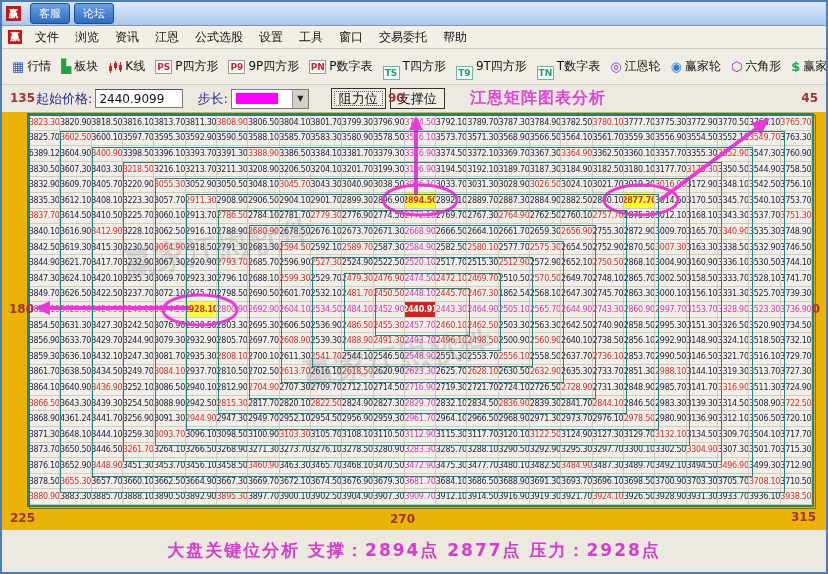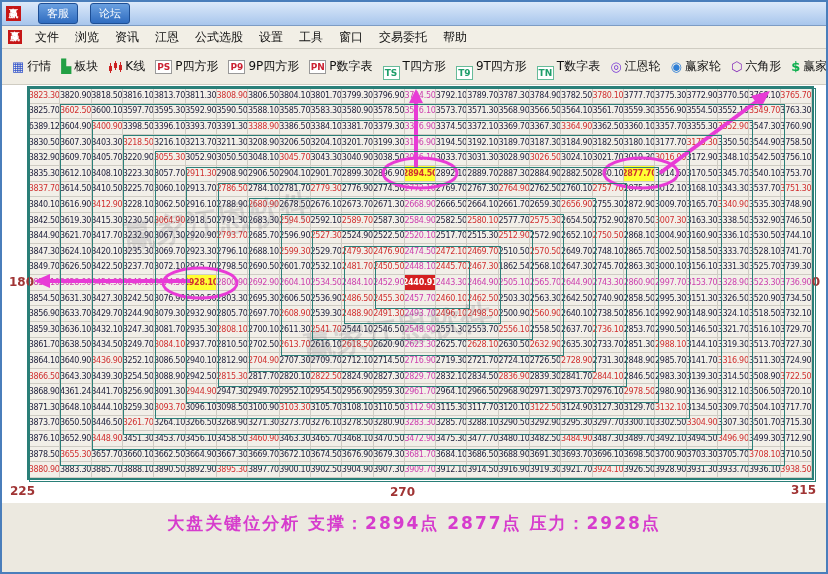--- a/index.html
+++ b/index.html
@@ -5,21 +5,21 @@
   html,body{margin:0;padding:0;background:#888;}
   *{box-sizing:border-box;}
   .window{position:relative;width:828px;height:574px;background:#ece9e0;border:2px solid #4a7ebb;
           font-family:"DejaVu Sans","Liberation Sans",sans-serif;overflow:hidden;}
   
   .titlebar{height:24px;background:linear-gradient(#dce9fa,#a8c6ec);display:flex;align-items:center;
             padding:0 4px;border-bottom:1px solid #7d9cc4;}
   .app-icon{width:15px;height:15px;background:#c61616;color:#fff;font-size:10px;font-weight:bold;
             display:flex;align-items:center;justify-content:center;margin-right:5px;flex:0 0 auto;}
   .title-text{font-size:12px;font-weight:bold;color:#1c2a52;flex:1 1 auto;white-space:nowrap;overflow:hidden;}
-  .tb-btn{margin-left:12px;padding:2px 8px;font-size:11px;color:#fff;background:linear-gradient(#6aa0e0,#2f6cc0);
+  .tb-btn{margin-left:4px;padding:2px 8px;font-size:11px;color:#fff;background:linear-gradient(#6aa0e0,#2f6cc0);
           border:1px solid #1d4e94;border-radius:3px;cursor:pointer;}
   
   .menubar{height:23px;background:#f2efe6;display:flex;align-items:center;padding:0 6px;border-bottom:1px solid #cfccc2;}
   .menubar .app-icon{width:14px;height:14px;}
   .menu-item{font-size:12px;color:#111;padding:2px 8px;cursor:pointer;white-space:nowrap;}
   
   .toolbar{height:36px;background:#f0ede4;display:flex;align-items:center;padding:0 6px;gap:2px;
            border-bottom:1px solid #cfccc2;}
   .tool{display:flex;align-items:center;gap:3px;padding:3px 4px;cursor:pointer;white-space:nowrap;}
   .tool .lbl{font-size:12px;color:#111;}
@@ -44,21 +44,21 @@
   .combo{width:78px;height:20px;border:1px solid #7a7a7a;background:#fff;display:flex;align-items:center;
          justify-content:space-between;padding-left:4px;margin-right:22px;cursor:pointer;}
   .swatch{width:42px;height:11px;background:#ff00ff;}
   .combo-arrow{width:16px;height:18px;background:#d4d0c8;border-left:1px solid #999;font-size:8px;
                display:flex;align-items:center;justify-content:center;color:#222;}
   .flat-btn{height:21px;padding:1px 7px;font-size:13px;color:#111;background:#f0ede4;border:1px solid #333;
             margin-right:4px;cursor:pointer;white-space:nowrap;}
   .flat-btn.focused{outline:1px dotted #555;outline-offset:-4px;}
   .banner{position:absolute;left:468px;top:3px;font-size:16px;font-weight:bold;color:#e145d5;letter-spacing:1px;white-space:nowrap;}
   
-  .grid-region{position:relative;height:418px;background:#ffffff;}
+  .grid-region{position:relative;height:418px;background:#eab308;}
   .gann-grid{position:absolute;left:25px;top:1px;width:787px;height:394px;background:#f2efe8;
              border:2px solid #2a7f78;display:grid;grid-template-columns:repeat(25,1fr);
              grid-template-rows:repeat(25,1fr);}
   .cell{border-right:1px solid #cfccc4;border-bottom:1px solid #cfccc4;display:flex;align-items:center;
         justify-content:center;font-size:8px;letter-spacing:-0.3px;color:#23233f;overflow:hidden;
         white-space:nowrap;cursor:default;}
   .cell.red{color:#d03030;}
   .cell.mag{color:#cc3fae;}
   .cell.yellow{background:#ffff33;color:#d03030;font-weight:bold;}
   .cell.center{background:#d42020;color:#fff;font-weight:bold;}
@@ -154,20 +154,35 @@
     <div class="tool">
       <span class="ic hex">⬡</span>
       <span class="lbl">六角形</span>
     </div>
     <div class="tool">
       <span class="ic dollar">$</span>
       <span class="lbl">赢家服务</span>
     </div>
   </div>
 
+  <div class="controlbar">
+    <span class="angle a-135">135</span>
+    <span class="ctl-label">起始价格:</span>
+    <input class="price-input" type="text" value="2440.9099" style="">
+    <span class="ctl-label" style="margin-left:14px;">步长:</span>
+    <div class="combo">
+      <span class="swatch" style="background: rgb(255, 0, 255);"></span>
+      <span class="combo-arrow">▼</span>
+    </div>
+    <button class="flat-btn focused">阻力位</button>
+    <button class="flat-btn">支撑位</button>
+    <span class="angle a-90">90</span>
+    <span class="banner">江恩矩阵图表分析</span>
+    <span class="angle a-45">45</span>
+  </div>
 
   <div class="grid-region">
     <div class="gann-grid">
         <div class="cell red">3823.30</div>
         <div class="cell">3820.90</div>
         <div class="cell">3818.50</div>
         <div class="cell">3816.10</div>
         <div class="cell">3813.70</div>
         <div class="cell">3811.30</div>
         <div class="cell red">3808.90</div>

